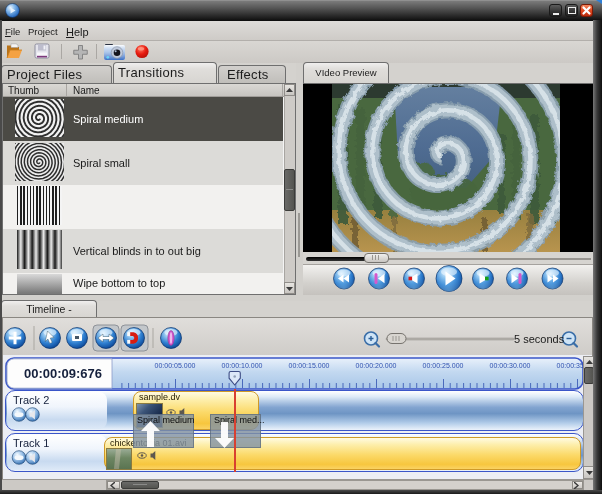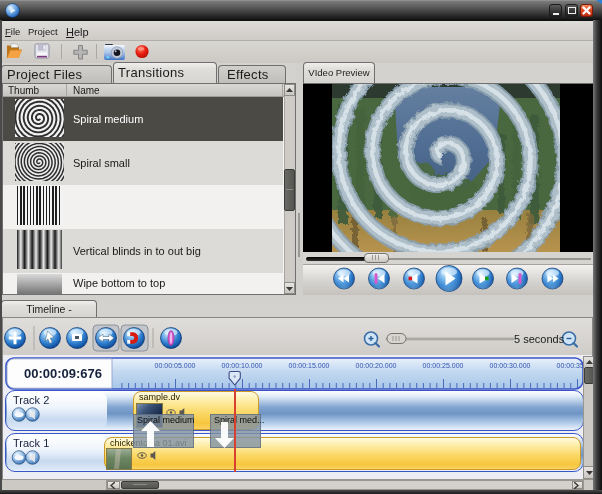--- a/index.html
+++ b/index.html
@@ -129,21 +129,21 @@
 <div class="a" style="left:284px;top:169px;width:11px;height:42px;background:linear-gradient(90deg,#6a6a68,#545450);border:1px solid #3c3c3a;border-radius:2px;box-sizing:border-box;"></div>
 <div class="a" style="left:286px;top:189px;width:7px;height:1px;background:#8a8a88;"></div>
 <div class="a" style="left:284px;top:282px;width:11px;height:12px;background:linear-gradient(#e8e6e2,#c8c5c1);border:1px solid #908d89;box-sizing:border-box;"></div>
 <svg class="a" style="left:286px;top:287px" width="7" height="5">
       <path d="M3.5,4 L7,0 L0,0 Z" fill="#3a3a3a"></path>
     </svg>
 
 <div class="a" style="left:296px;top:63px;width:7px;height:232px;background:#d2d0cc;"></div>
 <div class="a" style="left:298px;top:213px;width:2px;height:44px;background:#9a9894;"></div>
 
-<div class="tab tabon" style="left:303px;top:62px;width:72px;height:21px;line-height:19px;font-size:9.5px;">VIdeo Preview</div>
+<div class="tab tabon" style="left:303px;top:62px;width:86px;height:21px;line-height:19px;font-size:9.5px;">VIdeo Preview</div>
 <div class="a" style="left:303px;top:83px;width:290px;height:212px;border-top:1px solid #6f6f6f;box-sizing:border-box;background:#d6d4d0;"></div>
 <div class="a" style="left:303px;top:84px;width:290px;height:168px;background:#000;"></div>
 
 <svg class="a" style="left:332px;top:84px" width="228" height="168" viewBox="0 0 228 168">
 <defs>
 <linearGradient id="sky" x1="0" y1="0" x2="0" y2="1">
  <stop offset="0" stop-color="#647f9f"></stop>
           <stop offset="0.6" stop-color="#4f6c92"></stop>
           <stop offset="1" stop-color="#456182"></stop>
         </linearGradient>

